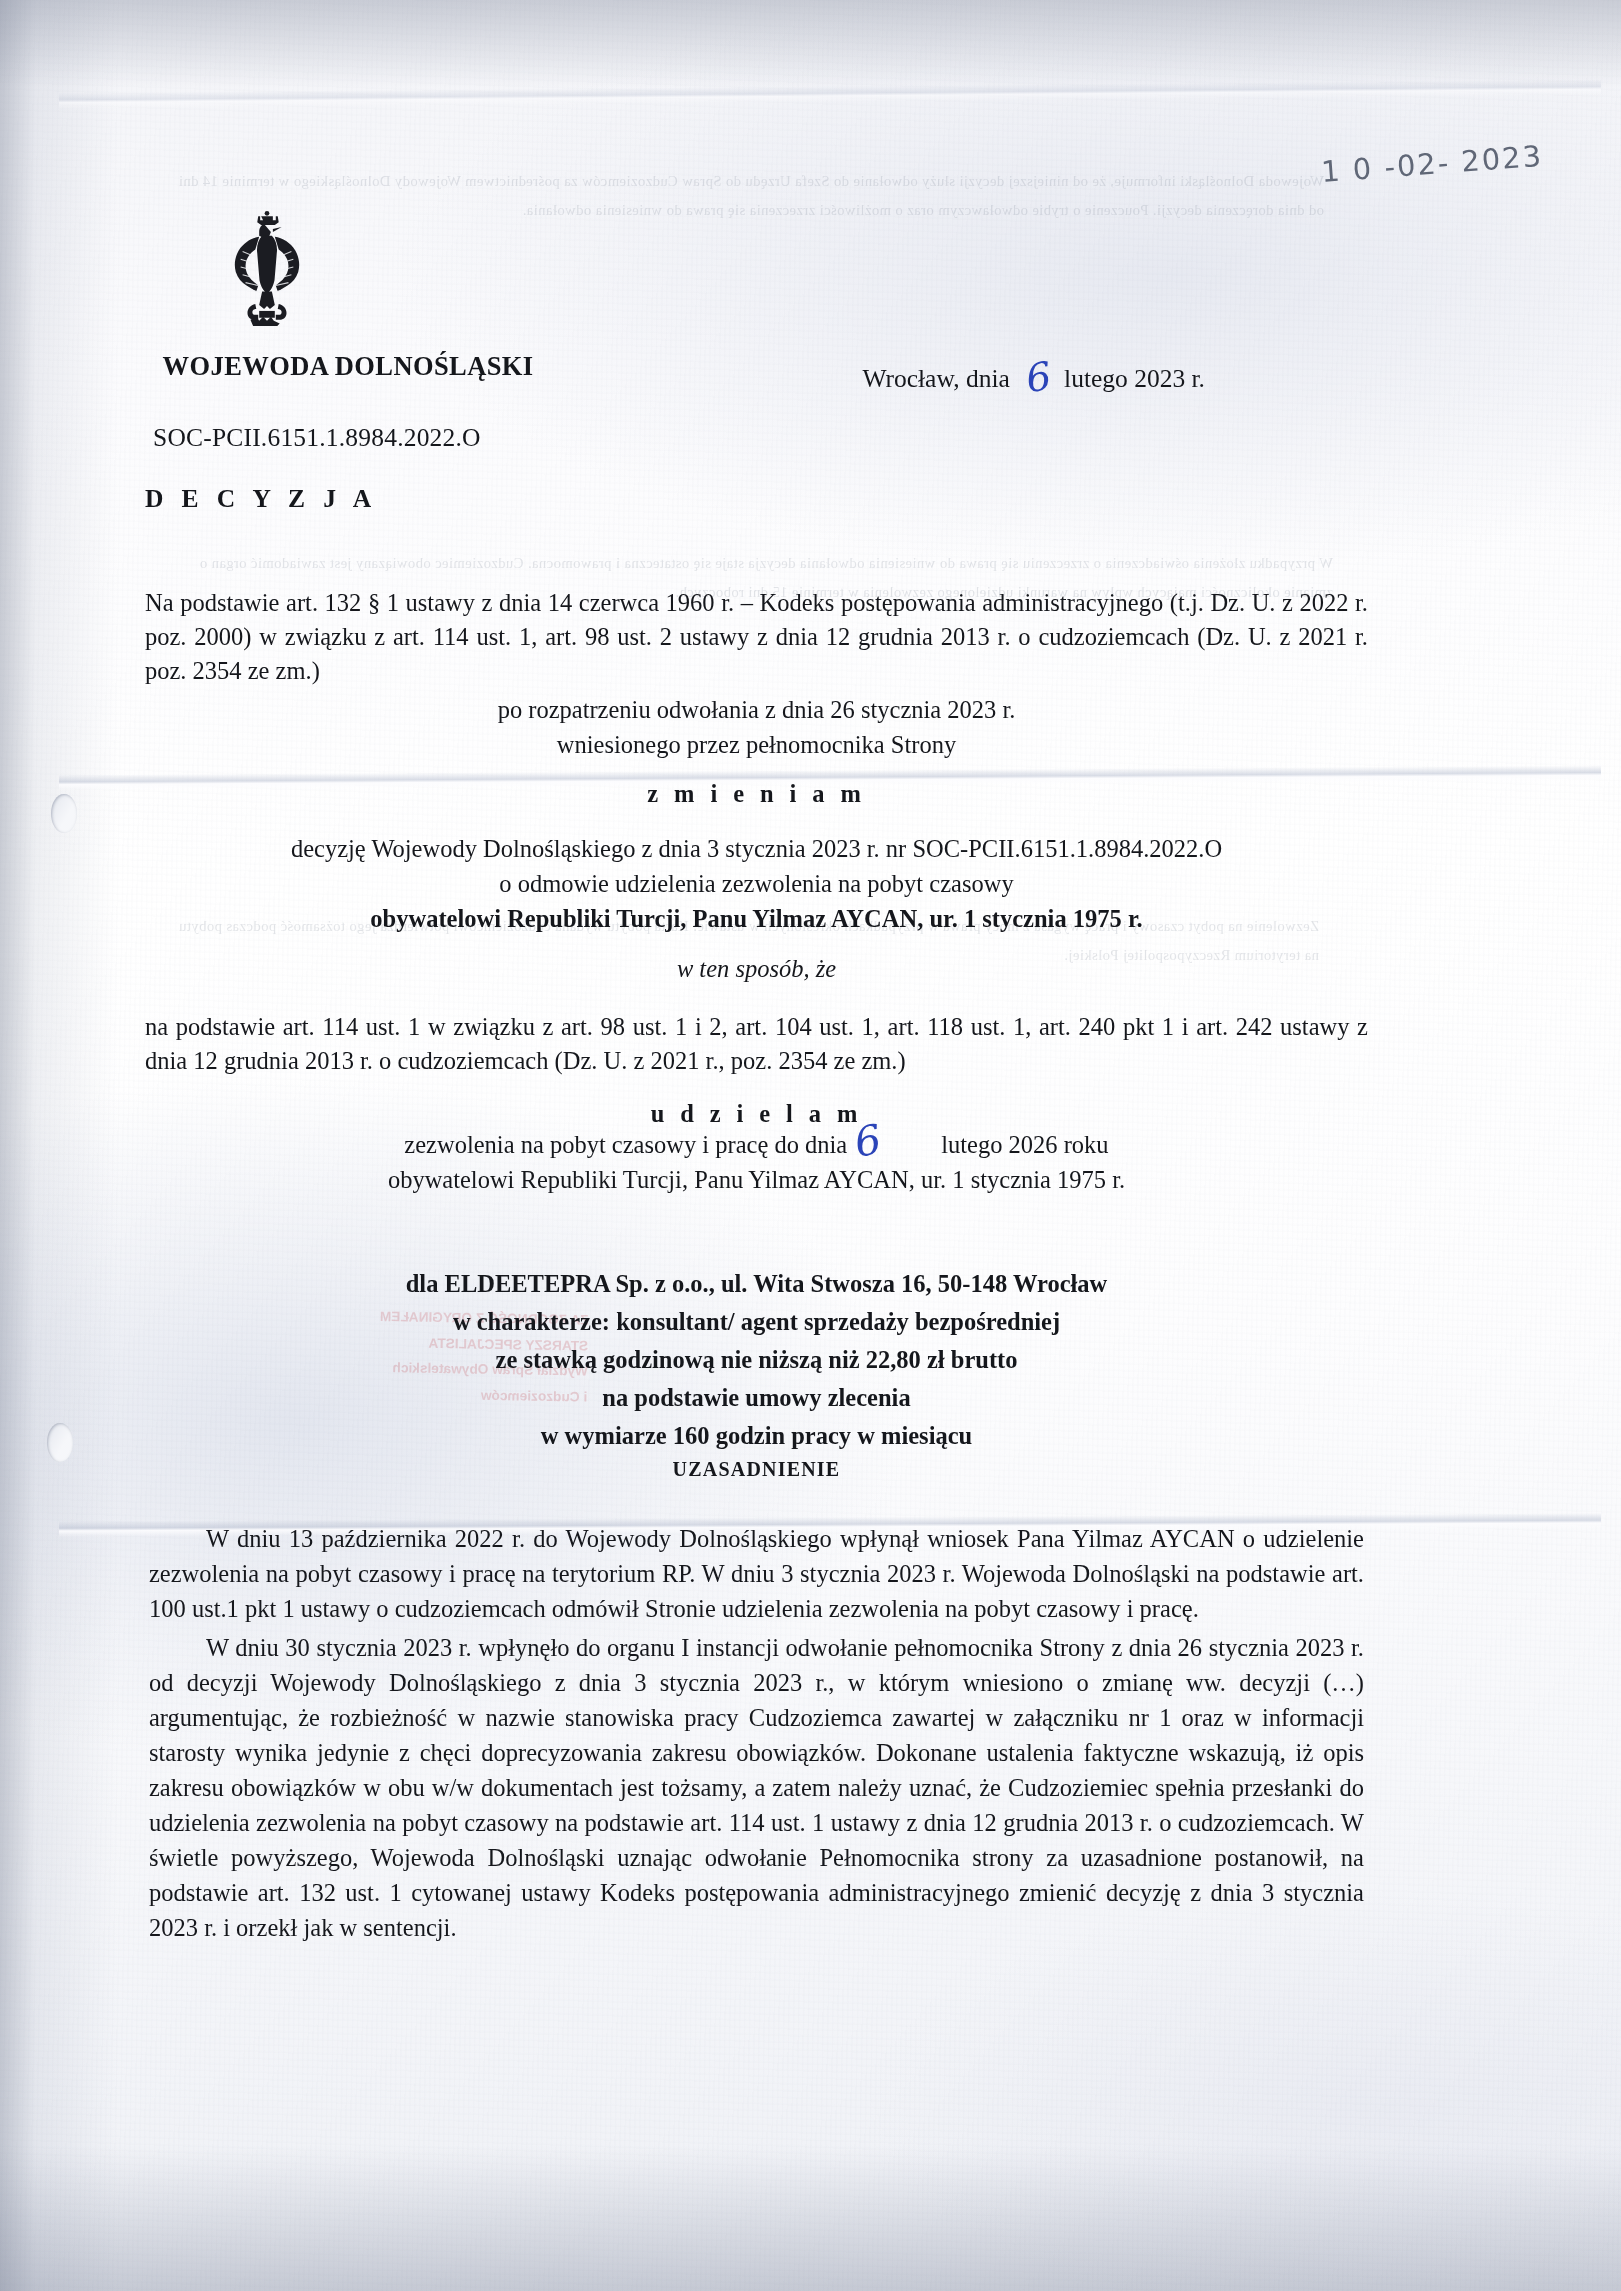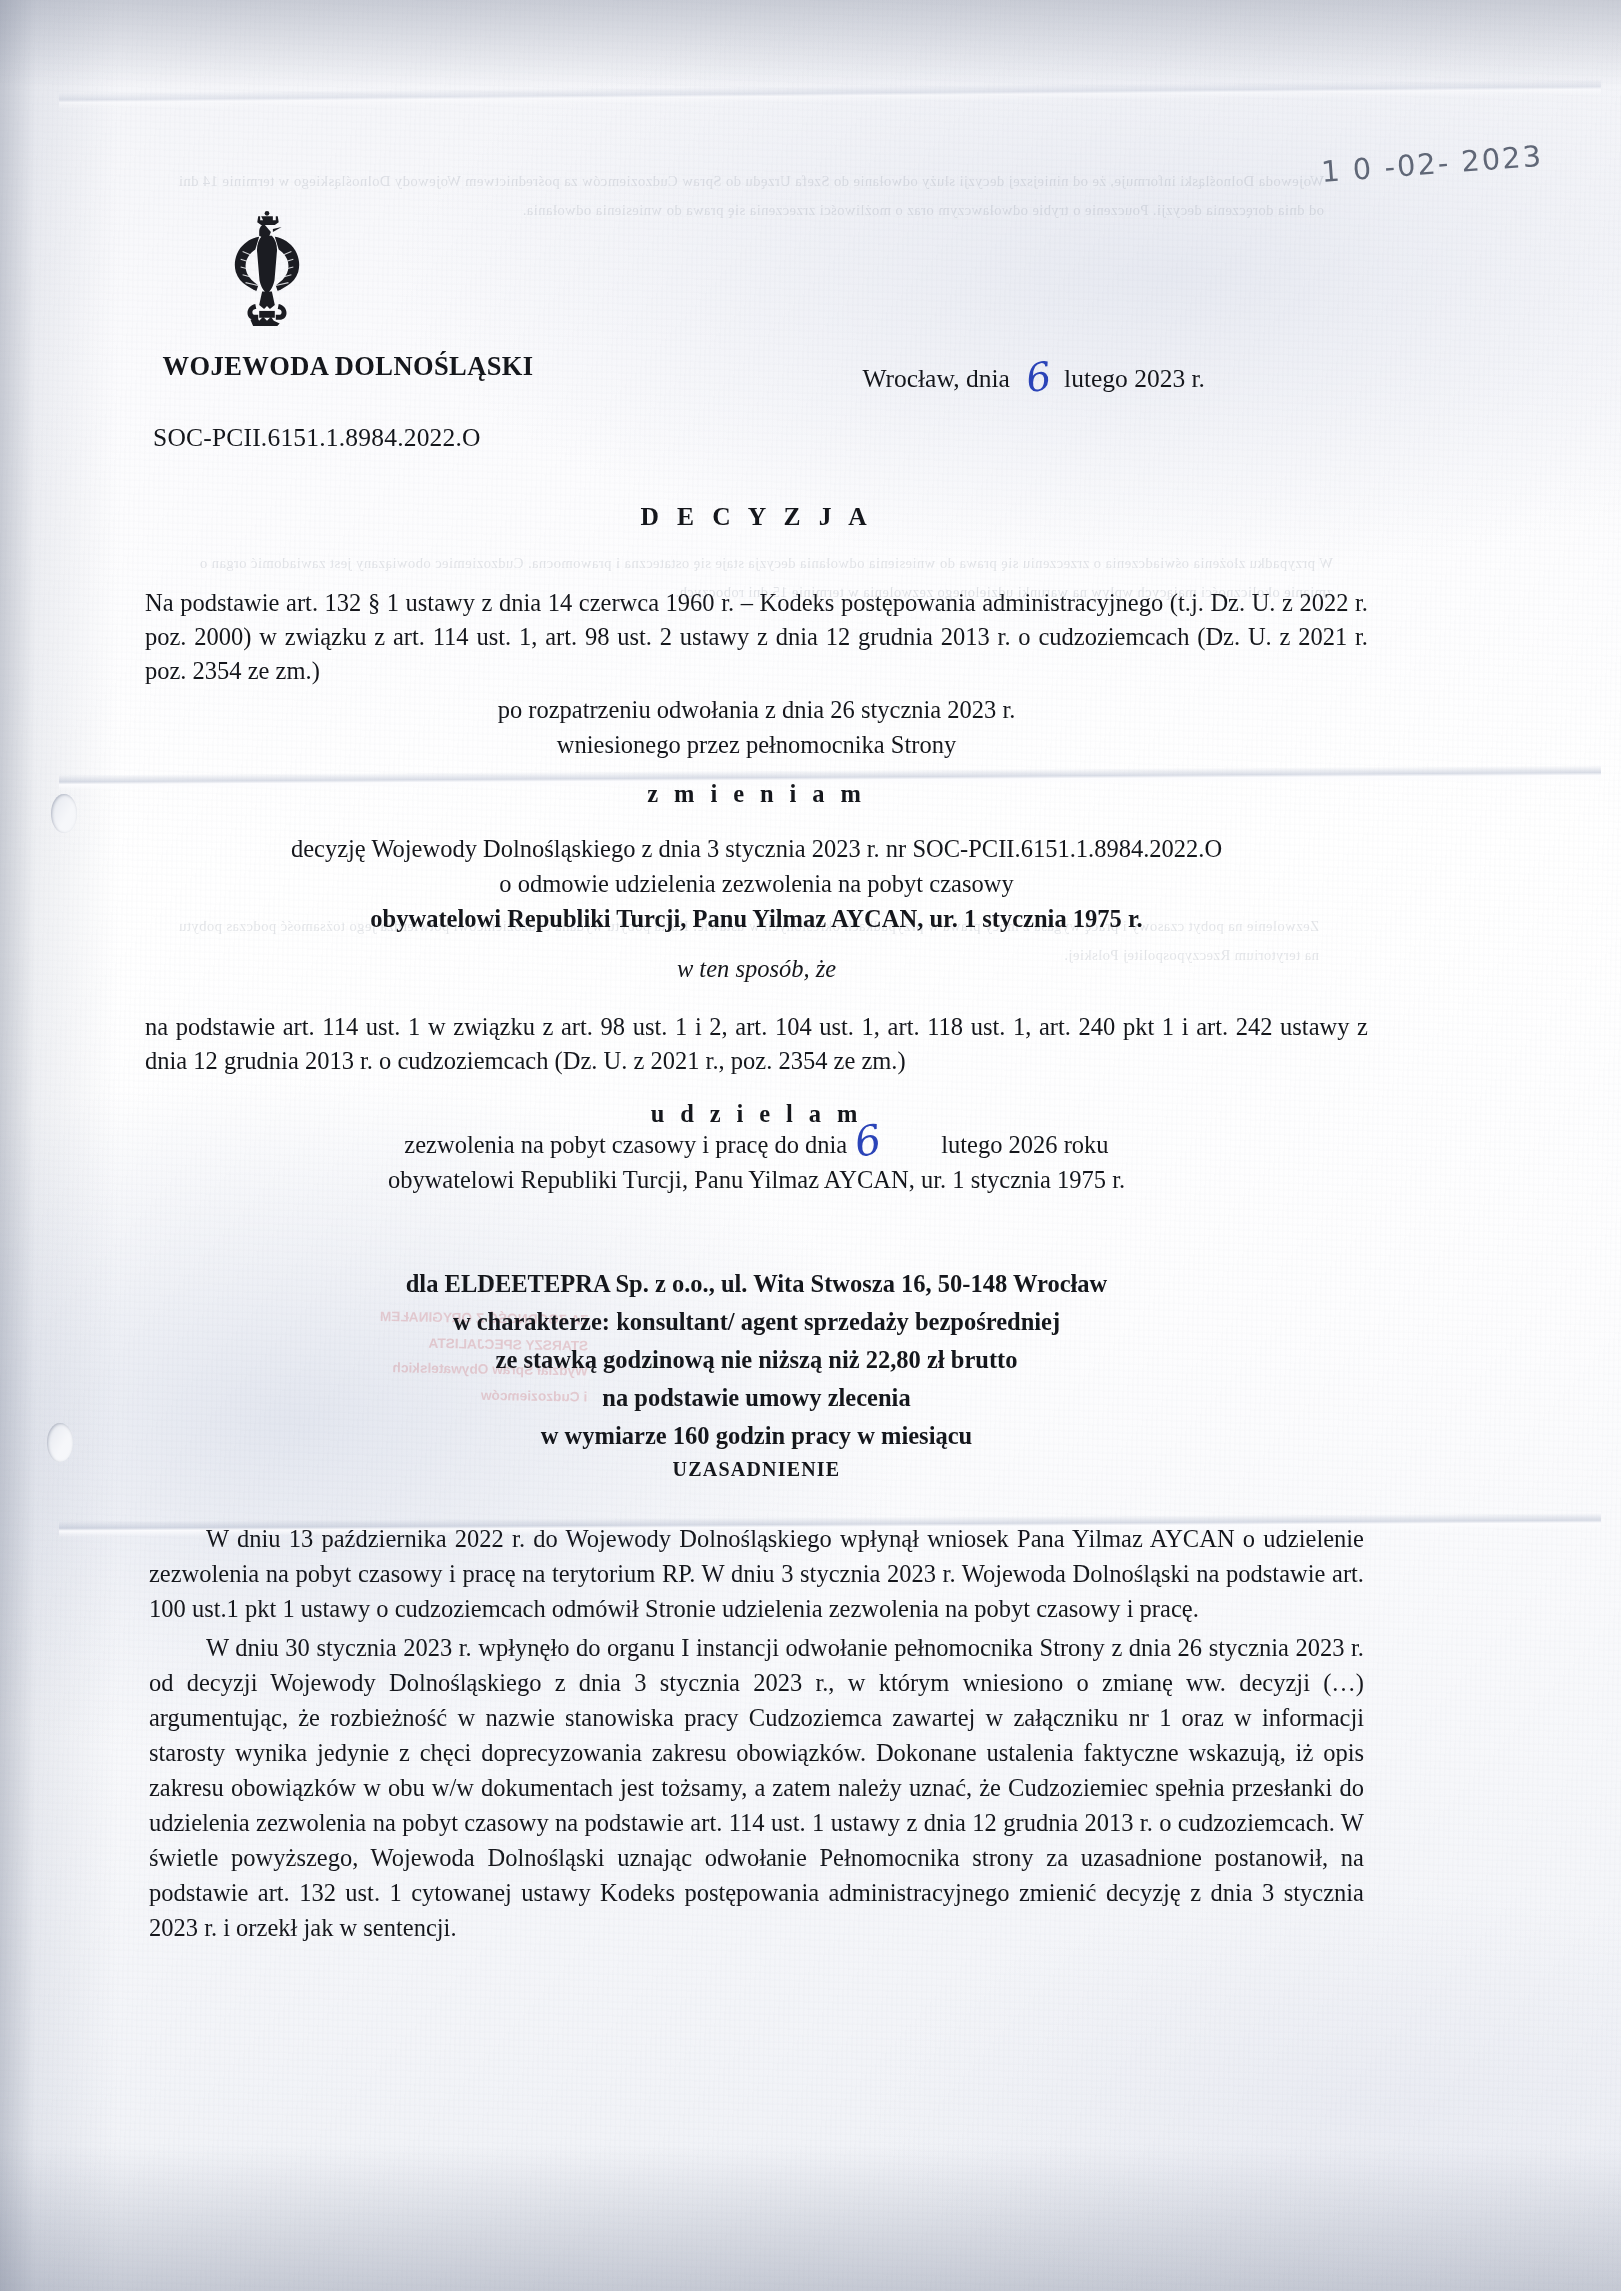--- a/index.html
+++ b/index.html
@@ -148,23 +148,22 @@
   .case-no {
     position: absolute;
     left: 153px;
     top: 423px;
     font-size: 25.5px;
     letter-spacing: 0.2px;
   }
   .title-decyzja {
     position: absolute;
     left: 145px;
-    top: 502px;
-    width: 1223px;
-    text-align: center;
+    top: 484px;
+    width: 1223px;
     font-weight: bold;
     font-size: 25.5px;
     letter-spacing: 5.9px;
   }
   .para {
     position: absolute;
     left: 145px;
     width: 1223px;
     font-size: 24.5px;
     line-height: 34px;

